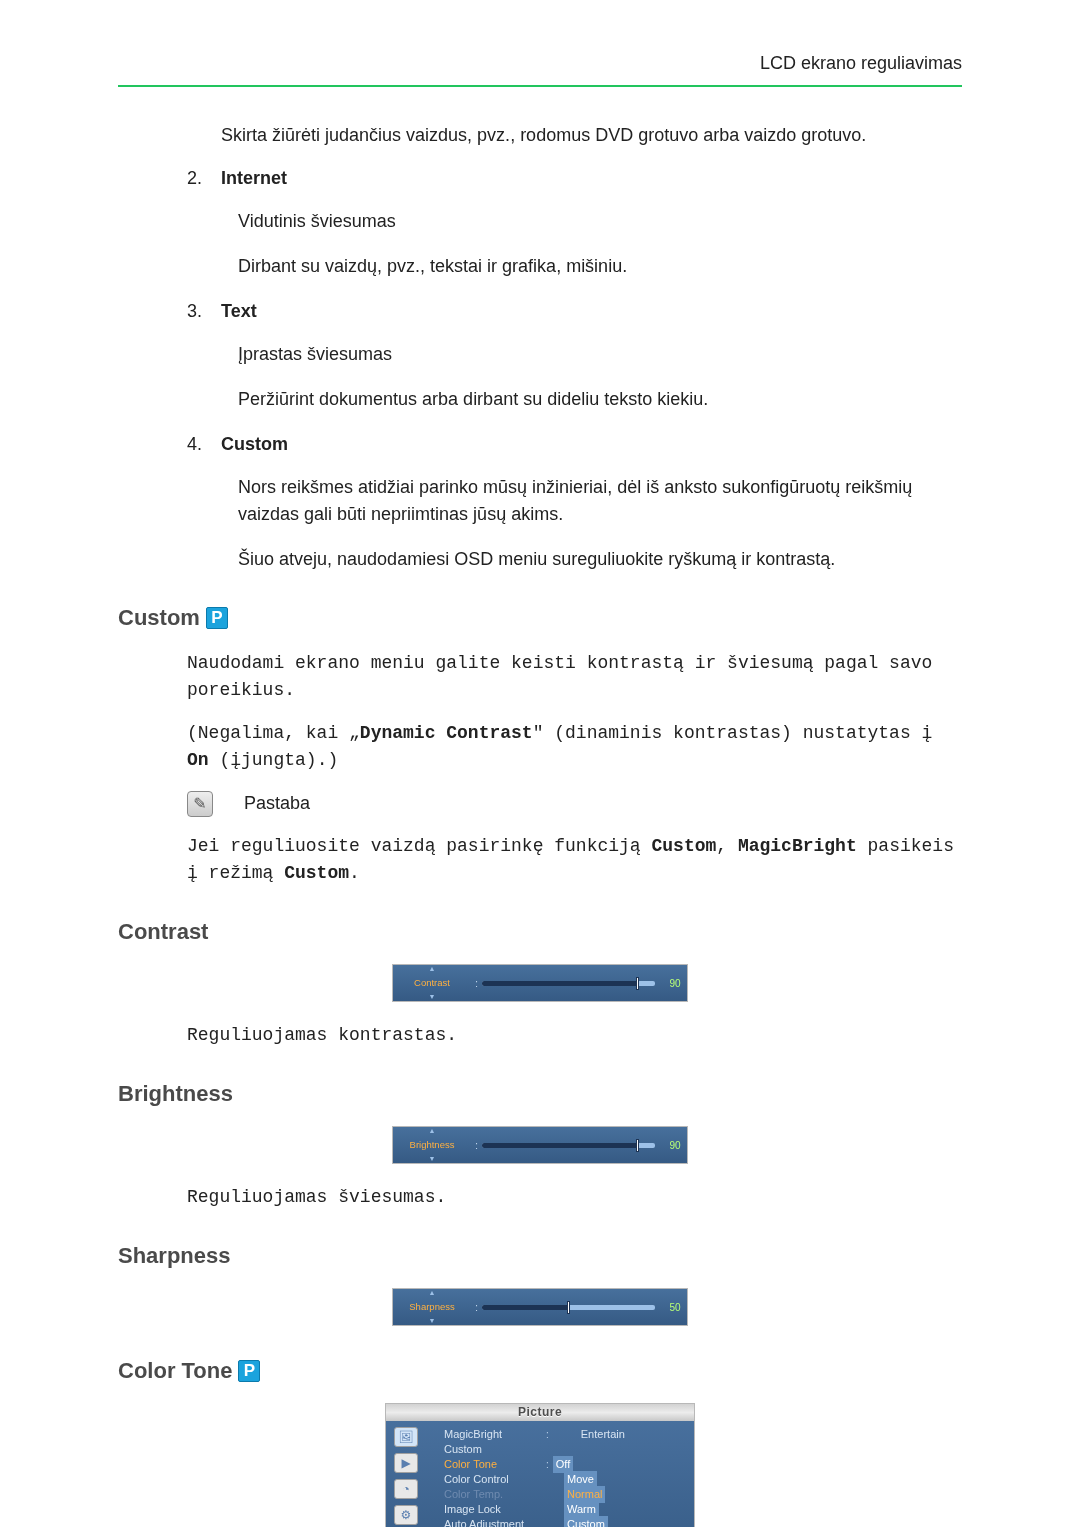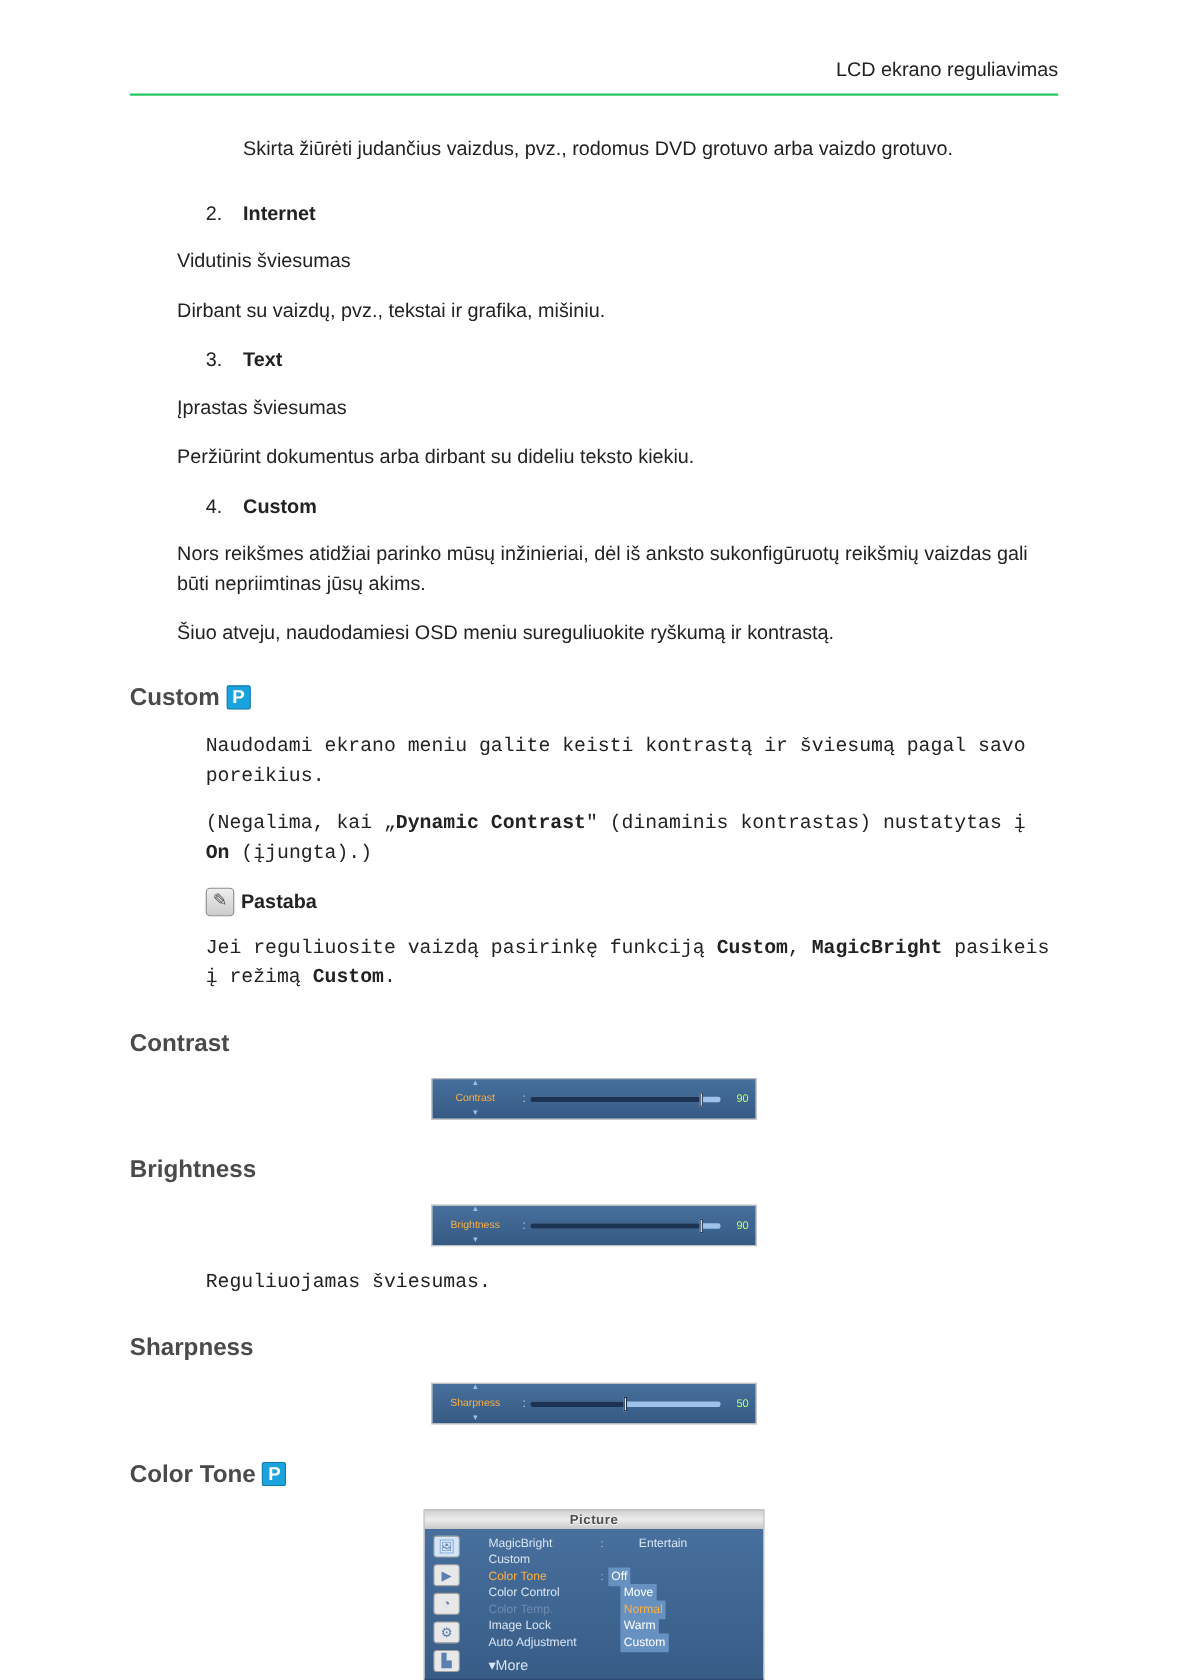--- a/index.html
+++ b/index.html
@@ -17,26 +17,26 @@
     }
     .header {
       text-align: right;
       padding-bottom: 8px;
       border-bottom: 2px solid #22c55e;
     }
     .content {
       padding-top: 35px;
     }
     .desc-indent {
-      margin-left: 43px;
+      margin-left: 120px;
       margin-bottom: 18px;
     }
     .desc-indent2 {
       margin-left: 103px;
-      margin-bottom: 32px;
+      margin-bottom: 16px;
     }
     .list-row {
       display: flex;
       margin-left: 69px;
       margin-bottom: 16px;
     }
     .list-num {
       width: 34px;
       flex-shrink: 0;
     }
@@ -80,21 +80,21 @@
       width: 26px; height: 26px;
       border: 1px solid #888;
       border-radius: 4px;
       background: linear-gradient(#eee,#ccc);
       display: inline-flex;
       align-items: center;
       justify-content: center;
       font-size: 16px;
       color: #555;
     }
-    .note-label { font-weight: bold; }
+    .note-label { font-weight: normal; margin-left: 25px; }
     .inline-bold { font-weight: bold; }
     .osd-wrap {
       display: flex;
       justify-content: center;
       margin-bottom: 20px;
     }
     .osd-bar {
       width: 296px;
       height: 38px;
       background: linear-gradient(#47709c, #355a84);
@@ -284,20 +284,21 @@
           <span>Contrast</span>
         </div>
         <span class="osd-sep">:</span>
         <div class="osd-track">
           <div class="osd-fill" style="width:90%"></div>
           <div class="osd-thumb" style="left:calc(90% - 2px)"></div>
         </div>
         <span class="osd-value">90</span>
       </div>
     </div>
+    <p class="para-indent">Reguliuojamas kontrastas.</p>
 
     <div class="section-title">
       <span>Brightness</span>
     </div>
     <div class="osd-wrap">
       <div class="osd-bar">
         <div class="osd-label-col osd-arrow-up osd-arrow-down" style="position:relative;">
           <span>Brightness</span>
         </div>
         <span class="osd-sep">:</span>

